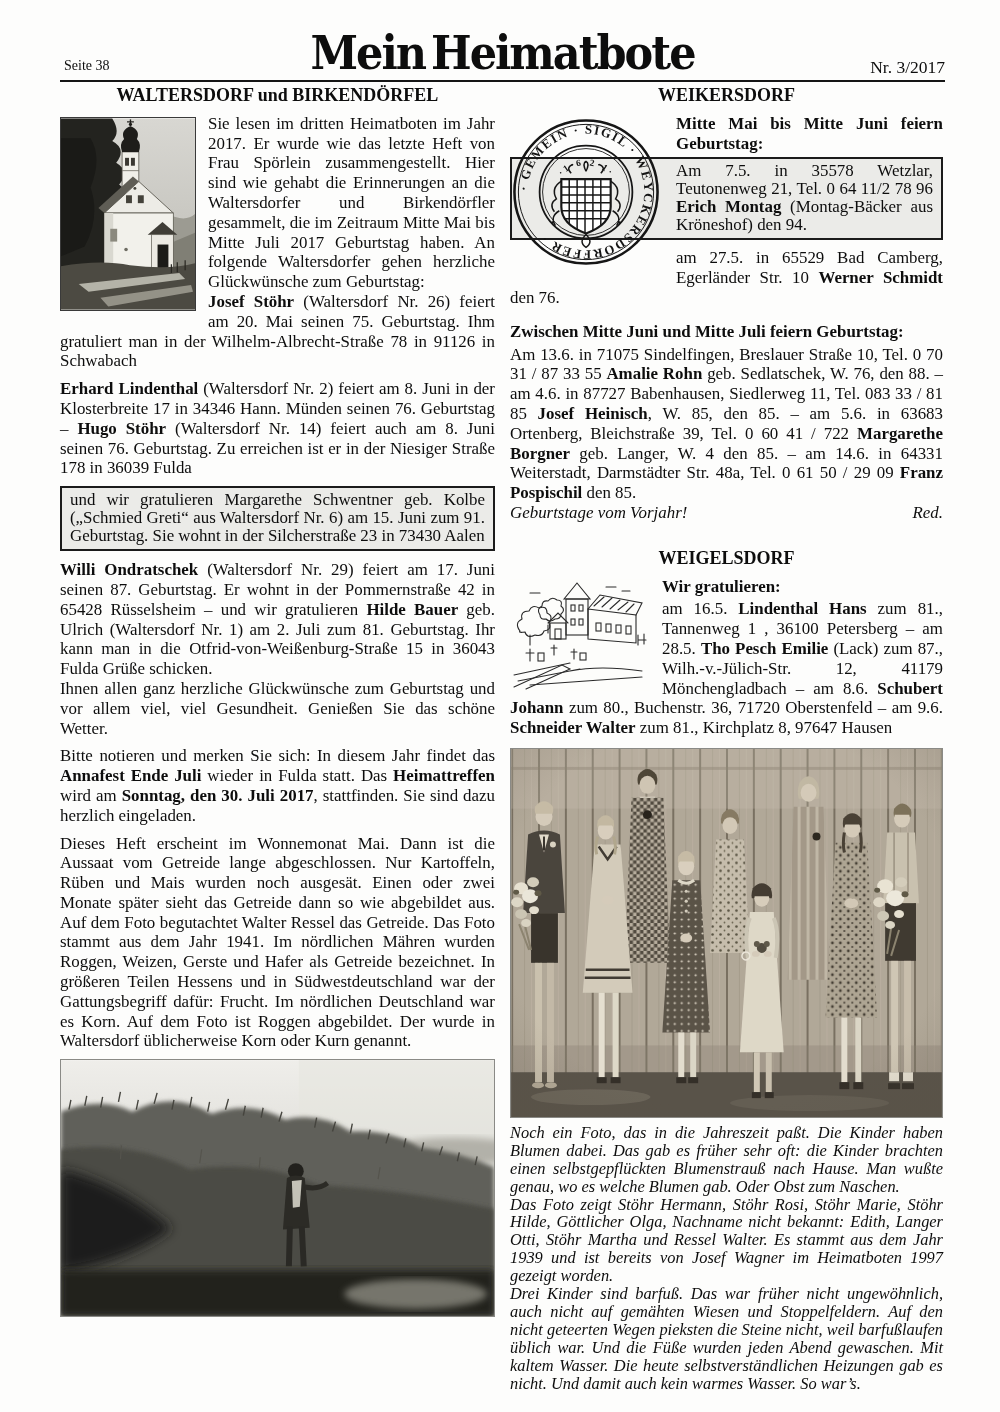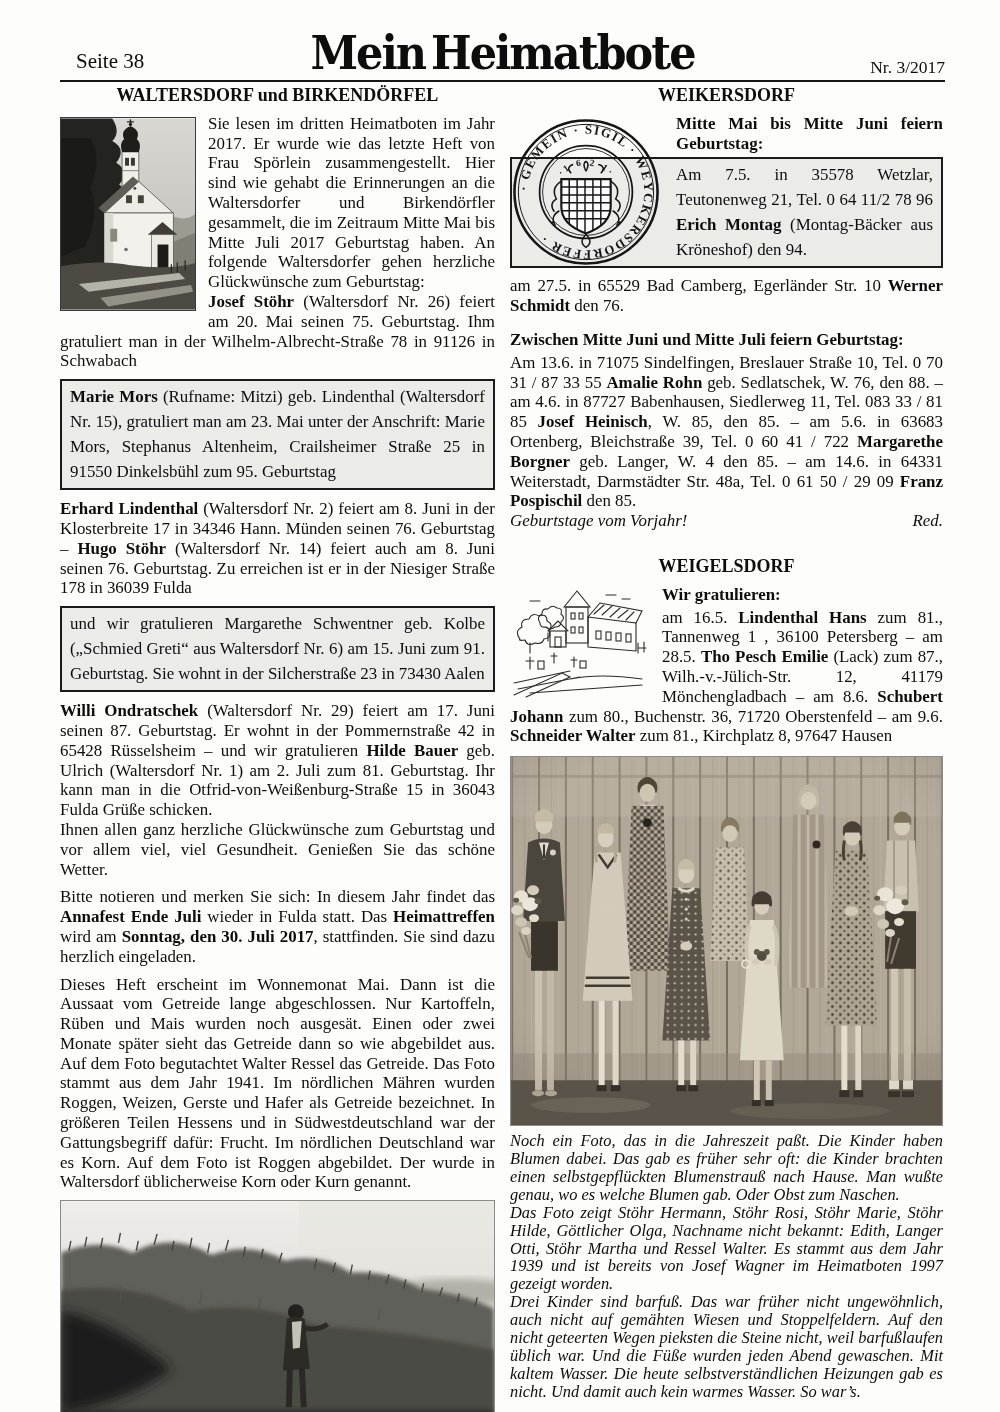--- a/index.html
+++ b/index.html
@@ -1,32 +1,32 @@
 <!DOCTYPE html>
 <html lang="de"><head>
 <meta charset="utf-8">
 <style>
   html,body{margin:0;padding:0;background:#ffffff;}
   .page{position:relative;width:1000px;height:1412px;background:#fdfdfc;color:#0d0d0d;
         font-family:"Liberation Serif","DejaVu Serif",serif;overflow:hidden;}
   
   .header{position:absolute;top:0;left:60px;right:55px;height:80px;
           border-bottom:2.5px solid #151515;}
-  .pageno{position:absolute;left:16px;bottom:6px;font-size:21px;}
+  .pageno{position:absolute;left:4px;bottom:6px;font-size:14px;}
   .issue{position:absolute;right:0;bottom:2px;font-size:17.5px;}
   .masthead{position:absolute;left:50%;transform:translateX(-50%) scaleY(1.08);bottom:2px;
             font-family:"DejaVu Serif",serif;font-weight:bold;font-size:43px;
             letter-spacing:-2px;word-spacing:-7px;white-space:nowrap;}
   
   .content{position:absolute;top:86px;left:60px;right:55px;display:flex;gap:15px;}
   .col{width:435px;font-size:16.9px;line-height:19.8px;text-align:justify;}
   .colhead{text-align:center;font-weight:bold;font-size:18px;margin:0 0 8px 0;}
   .p{margin:0 0 8px 0;}
   .gbox{border:2px solid #1b1b1b;background:#ebebe8;padding:3px 8px 4px 8px;
-        margin:0 0 9px 0;line-height:25px;}
+        margin:0 0 9px 0;line-height:18px;}
   .clear{clear:both;}
   figure{margin:0;}
   .churchfig{float:left;width:136px;height:194px;margin:3px 12px 2px 0;}
   .churchfig svg{border:1px solid #3a3a3a;display:block;}
   .sealfig{float:left;width:154px;height:154px;margin:2px 12px 6px 0;}
   .sketchfig{float:left;width:142px;height:114px;margin:2px 10px 2px 0;}
   .fieldfig{width:435px;height:258px;margin:0 0 8px 0;}
   .fieldfig svg{border:1px solid #8a8a86;display:block;}
   .groupfig{width:433px;height:370px;margin:2px 0 6px 0;}
   .groupfig svg{border:1px solid #8a8a86;display:block;}
@@ -90,23 +90,20 @@
             <path d="M0,150 Q40,143 70,149 Q110,154 136,147 L136,194 L0,194 Z" fill="#4c4a42"></path>
             <path d="M18,168 L120,157 L126,163 L28,176 Z" fill="#c7c5ba" opacity="0.85"></path>
             <path d="M40,182 L132,169 L134,176 L48,191 Z" fill="#b3b1a5" opacity="0.7"></path>
             <path d="M118,146 v10 M126,144 v10 M112,148 v9" stroke="#26251f" stroke-width="1.2"></path>
           </svg>
         </figure>
         <span><span>Sie lesen im dritten Heimatboten im Jahr 2017. Er wurde wie das letzte Heft von Frau Spörlein zusammengestellt. Hier sind wie gehabt die Erinnerungen an die Waltersdorfer und Birkendörfler gesammelt, die im Zeitraum Mitte Mai bis Mitte Juli 2017 Geburtstag haben. An folgende Waltersdorfer gehen herzliche Glückwünsche zum Geburtstag:</span><br><span style="font-weight: bold;">Josef Stöhr</span><span> (Waltersdorf Nr. 26) feiert am 20. Mai seinen 75. Geburtstag. Ihm gratuliert man in der Wilhelm-Albrecht-Straße 78 in 91126 in Schwabach</span></span>
       </div>
       <div class="clear"></div>
 
-      <div class="gbox">
-        <span><span style="font-weight: bold;">Marie Mors</span><span> (Rufname: Mitzi) geb. Lindenthal (Waltersdorf Nr. 15), gratuliert man am 23. Mai unter der Anschrift: Marie Mors, Stephanus Altenheim, Crailsheimer Straße 25 in 91550 Dinkelsbühl zum 95. Geburtstag</span></span>
-      </div>
 
       <p class="p"><span style="font-weight: bold;">Erhard Lindenthal</span><span> (Waltersdorf Nr. 2) feiert am 8. Juni in der Klosterbreite 17 in 34346 Hann. Münden seinen 76. Geburtstag – </span><span style="font-weight: bold;">Hugo Stöhr</span><span> (Waltersdorf Nr. 14) feiert auch am 8. Juni seinen 76. Geburtstag. Zu erreichen ist er in der Niesiger Straße 178 in 36039 Fulda</span></p>
 
       <div class="gbox">
         <span><span>und wir gratulieren </span><span style="font-weight: normal;">Margarethe Schwentner</span><span> geb. Kolbe („Schmied Greti“ aus Waltersdorf Nr. 6) am 15. Juni zum 91. Geburtstag. Sie wohnt in der Silcherstraße 23 in 73430 Aalen</span></span>
       </div>
 
       <p class="p"><span style="font-weight: bold;">Willi Ondratschek</span><span> (Waltersdorf Nr. 29) feiert am 17. Juni seinen 87. Geburtstag. Er wohnt in der Pommernstraße 42 in 65428 Rüsselsheim – und wir gratulieren </span><span style="font-weight: bold;">Hilde Bauer</span><span> geb. Ulrich (Waltersdorf Nr. 1) am 2. Juli zum 81. Geburtstag. Ihr kann man in die Otfrid-von-Weißenburg-Straße 15 in 36043 Fulda Grüße schicken.</span><br><span>Ihnen allen ganz herzliche Glückwünsche zum Geburtstag und vor allem viel, viel Gesundheit. Genießen Sie das schöne Wetter.</span></p>
 
       <p class="p"><span>Bitte notieren und merken Sie sich: In diesem Jahr findet das </span><span style="font-weight: bold;">Annafest Ende Juli</span><span> wieder in Fulda statt. Das </span><span style="font-weight: bold;">Heimattreffen</span><span> wird am </span><span style="font-weight: bold;">Sonntag, den 30. Juli 2017</span><span>, stattfinden. Sie sind dazu herzlich eingeladen.</span></p>

